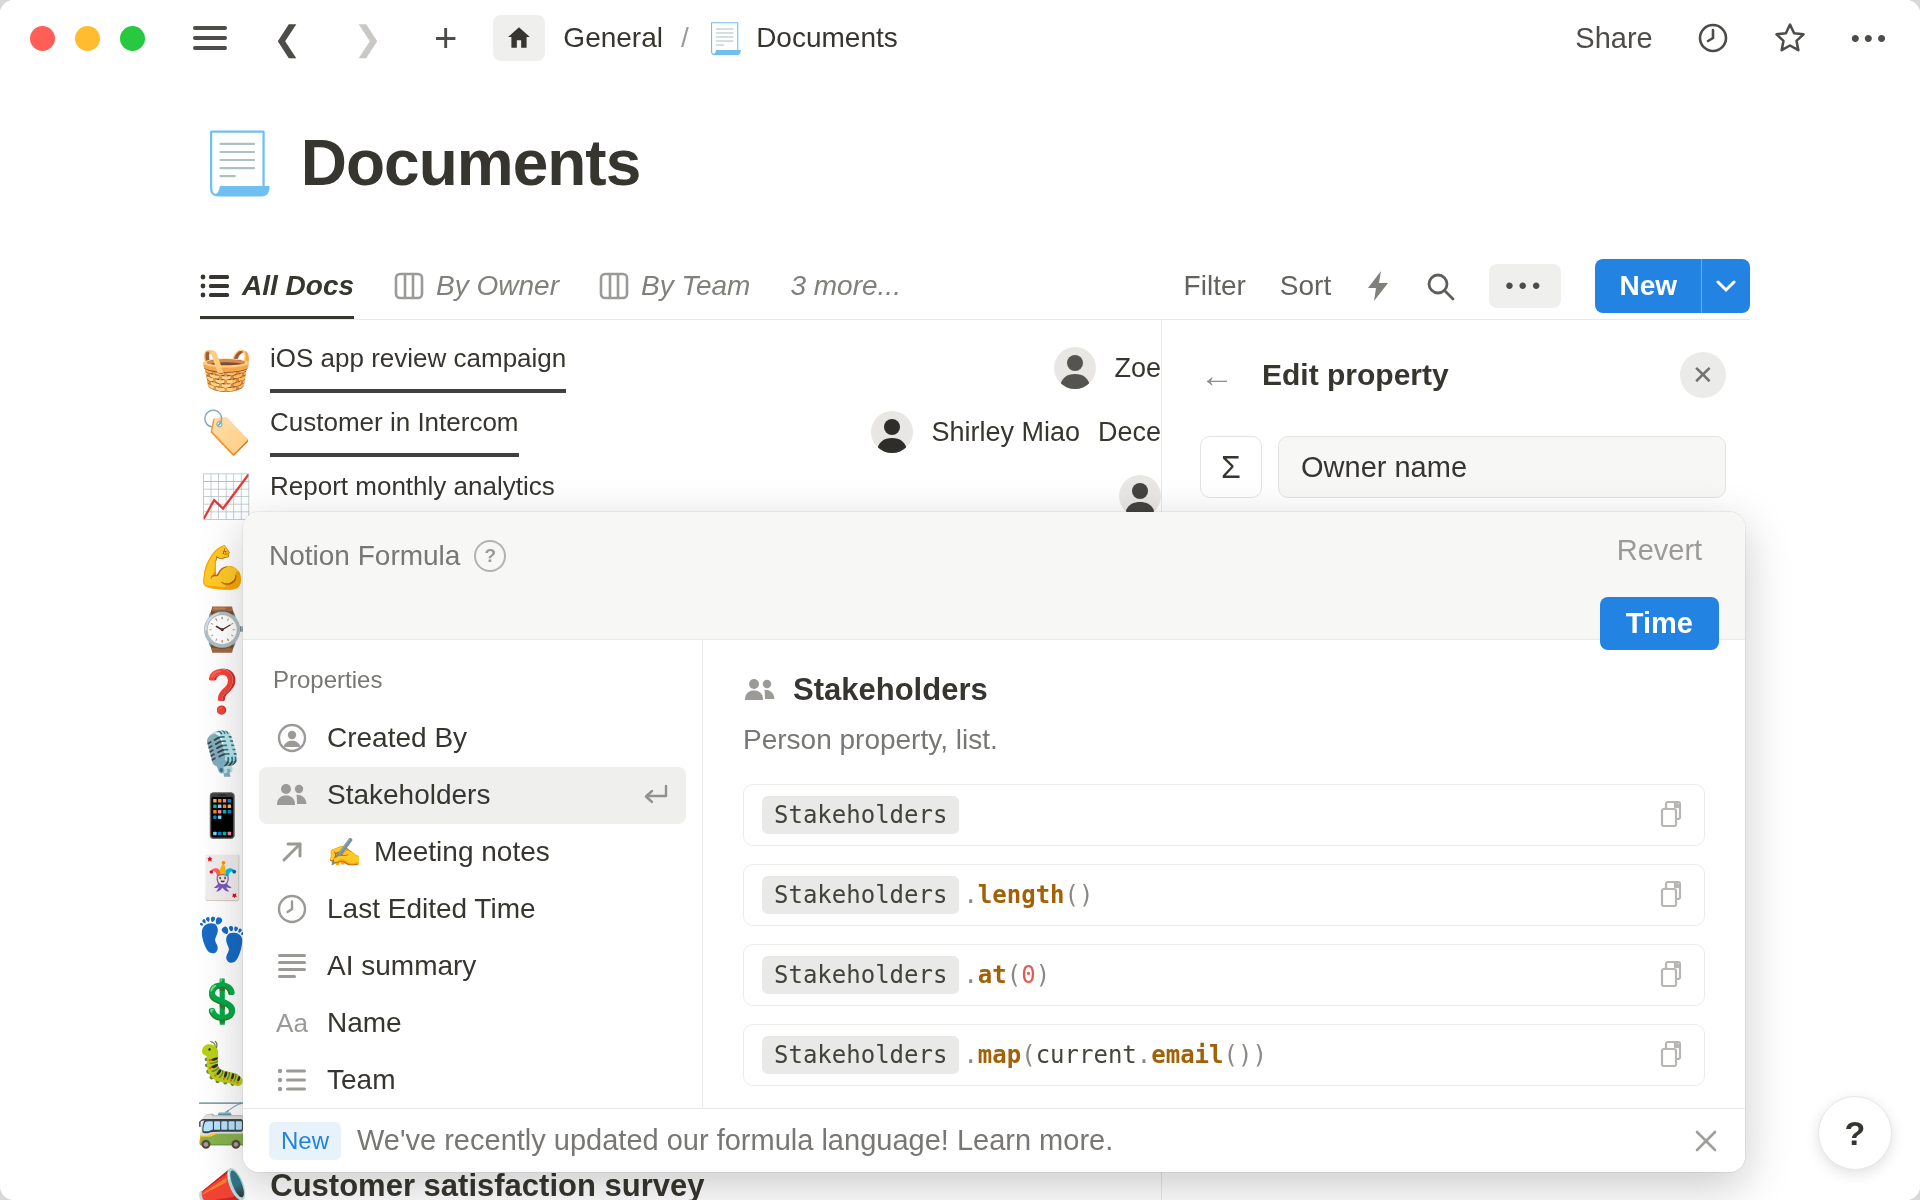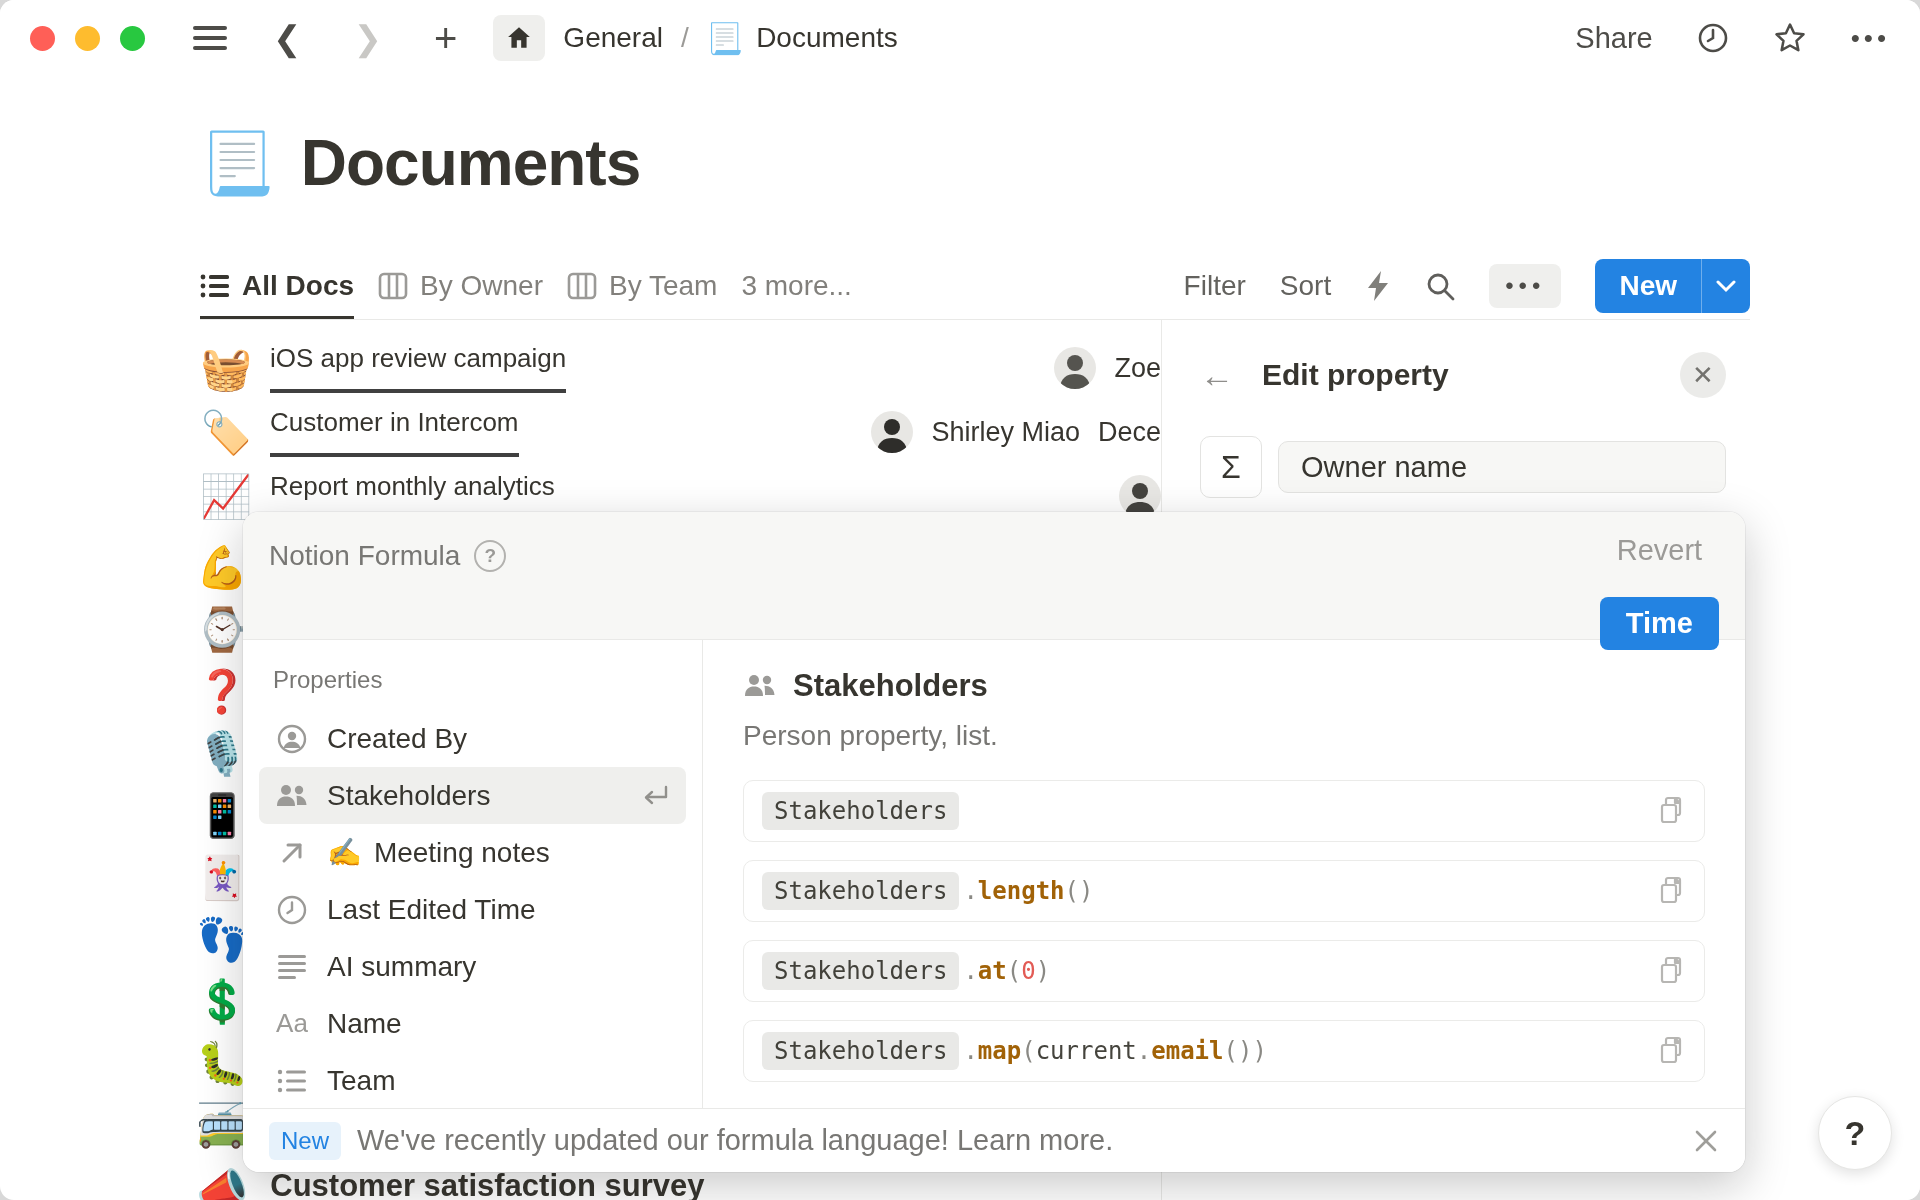--- a/index.html
+++ b/index.html
@@ -24,21 +24,21 @@
   .share { font-size:29px; }
   .dots3 { font-size:26px; letter-spacing:4px; color:#4d4c48; }
 
   
   .page-title { position:absolute; left:200px; top:126px; display:flex; align-items:center; gap:26px; }
   .page-title .emoji { font-size:60px; }
   .page-title .txt { font-size:64px; font-weight:800; letter-spacing:-1px; }
 
   
   .toolbar { position:absolute; left:200px; right:170px; top:252px; height:68px; display:flex; align-items:center; border-bottom:1px solid #e9e9e7; }
-  .tabs { display:flex; align-items:stretch; gap:24px; height:100%; }
+  .tabs { display:flex; align-items:stretch; gap:40px; height:100%;font-style:italic; }
   .tab { display:flex; align-items:center; gap:12px; font-size:28px; color:#82807c; font-weight:500; height:100%; }
   .tab.active { color:#37352f; font-weight:700; box-shadow:inset 0 -3px 0 #37352f; }
   .tab .ticon { display:flex; }
   .tool-right { margin-left:auto; display:flex; align-items:center; gap:34px; }
   .tool-label { font-size:28px; color:#63625e; }
   .more-box { background:#efefed; border-radius:8px; padding:8px 16px; }
   .more-box .dots3 { letter-spacing:5px; font-size:24px; }
   .new-btn { display:flex; align-items:stretch; background:#2383e2; border-radius:8px; overflow:hidden; height:54px; }
   .new-main { display:flex; align-items:center; padding:0 24px; color:#fff; font-size:28px; font-weight:700; }
   .new-split { display:flex; align-items:center; padding:0 14px; border-left:1px solid rgba(255,255,255,0.35); color:#fff; }
@@ -61,33 +61,33 @@
   .bottom-row .rtitle { font-size:31px; font-weight:600; color:#37352f; border-bottom:2px solid #d3d1cb; padding-bottom:4px; white-space:nowrap; }
 
   
   .side-panel { position:absolute; left:1161px; right:0; top:320px; bottom:0; background:#fff; border-left:1px solid #e9e9e7; z-index:5; padding:32px 194px 0 38px; }
   .sp-head { display:flex; align-items:center; }
   .sp-back { font-size:34px; color:#8f8e8b; margin-right:28px; }
   .sp-title { font-size:30px; font-weight:700; }
   .sp-close { margin-left:auto; width:46px; height:46px; border-radius:50%; background:#ebebe9; display:flex; align-items:center; justify-content:center; color:#73726e; font-size:26px; }
   .sp-proprow { display:flex; align-items:center; gap:16px; margin-top:38px; }
   .sigma-box { width:62px; height:62px; border:1px solid #e3e3e1; border-radius:10px; display:flex; align-items:center; justify-content:center; font-size:32px; color:#37352f; background:#fff; }
-  .name-input { flex:1; height:52px; background:#f7f7f5; border:1px solid #e3e3e1; border-radius:10px; font-size:29px; color:#37352f; padding:0 22px; font-family:"Liberation Sans",sans-serif; }
+  .name-input { flex:1; height:62px; background:#f7f7f5; border:1px solid #e3e3e1; border-radius:10px; font-size:29px; color:#37352f; padding:0 22px; font-family:"Liberation Sans",sans-serif; }
 
   
   .popup { position:absolute; left:243px; top:512px; width:1502px; height:660px; background:#fff; border-radius:16px; z-index:20;
            box-shadow:0 0 0 1px rgba(15,15,15,0.05), 0 14px 46px rgba(15,15,15,0.22); display:flex; flex-direction:column; overflow:hidden; }
   .popup-header { height:128px; background:#f7f7f5; border-bottom:1px solid #e9e9e7; padding:22px 26px 0 26px; display:flex; align-items:flex-start; }
   .nf-label { display:flex; align-items:center; gap:14px; font-size:28px; color:#787774; margin-top:6px; }
   .help-ring { width:32px; height:32px; border:2px solid #b3b2af; border-radius:50%; display:flex; align-items:center; justify-content:center; font-size:19px; color:#9b9a97; font-weight:600; }
   .ph-right { margin-left:auto; display:flex; align-items:center; gap:30px;flex-direction:column; }
   .revert { font-size:29px; color:#9b9a97; font-weight:500; }
   .done-btn { background:#2383e2; color:#fff; font-size:29px; font-weight:700; border-radius:8px; padding:10px 26px; }
 
-  .popup-body { flex:1; display:flex; min-height:0; }
+  .popup-body { flex:1; display:flex; min-height:0;align-items:center; }
   .props-col { width:460px; border-right:1px solid #e9e9e7; padding:26px 16px 0 16px; }
   .props-label { font-size:24px; color:#787774; font-weight:500; padding-left:14px; margin-bottom:16px; }
   .pitem { height:57px; display:flex; align-items:center; gap:18px; padding:0 16px; border-radius:8px; font-size:28px; color:#37352f; }
   .pitem .picon { width:34px; display:flex; justify-content:center; color:#9b9a97; flex:none; }
   .pitem.selected { background:#efefed; }
   .pitem .enter-ic { margin-left:auto; color:#91908c; display:flex; }
   .pitem .pemoji { font-size:28px; margin-right:-6px; }
   .aa-ic { font-size:26px; color:#9b9a97; font-weight:500; }
 
   .doc-col { flex:1; padding:28px 40px 0 40px; }

